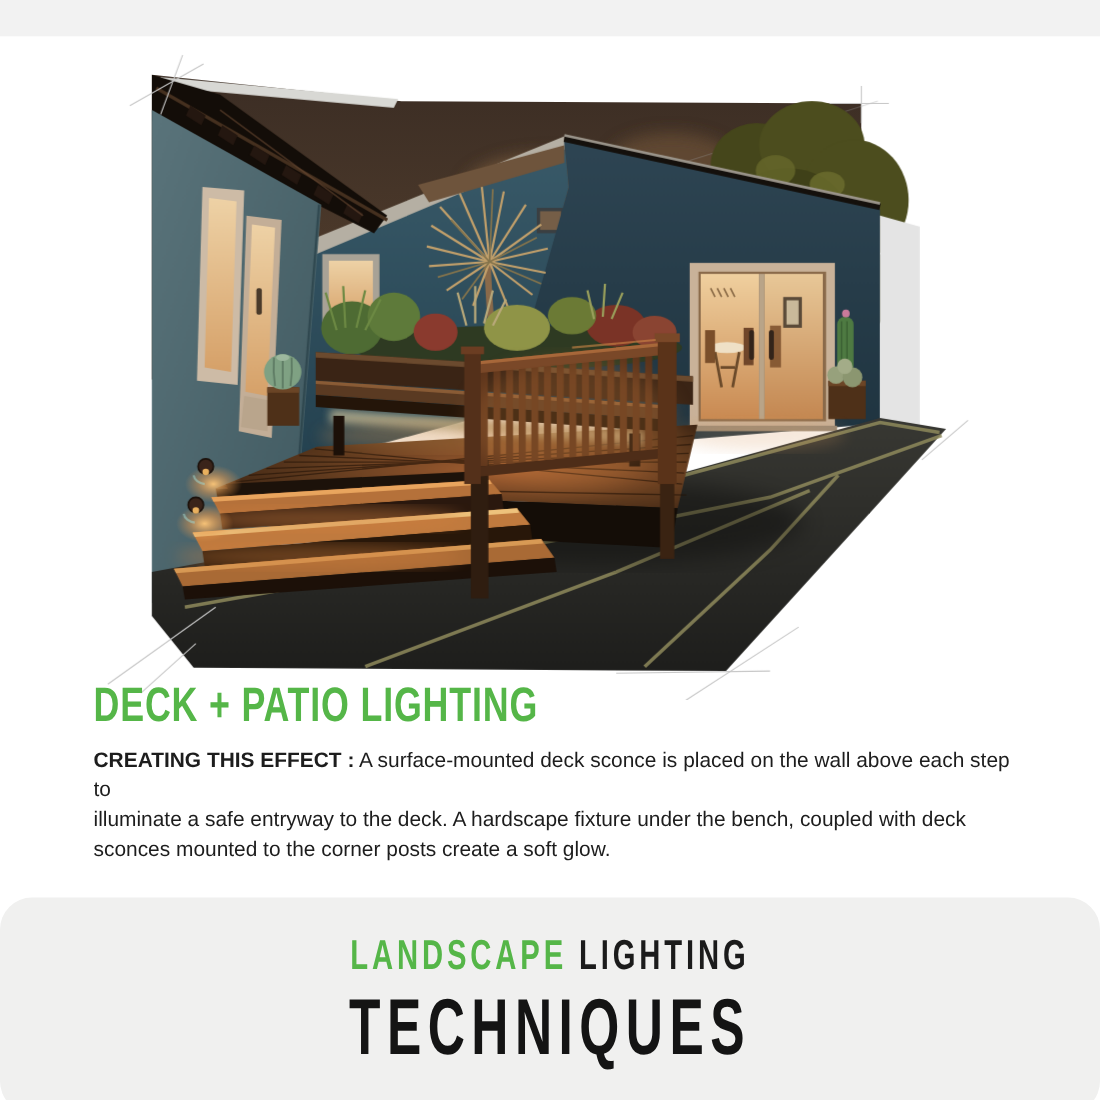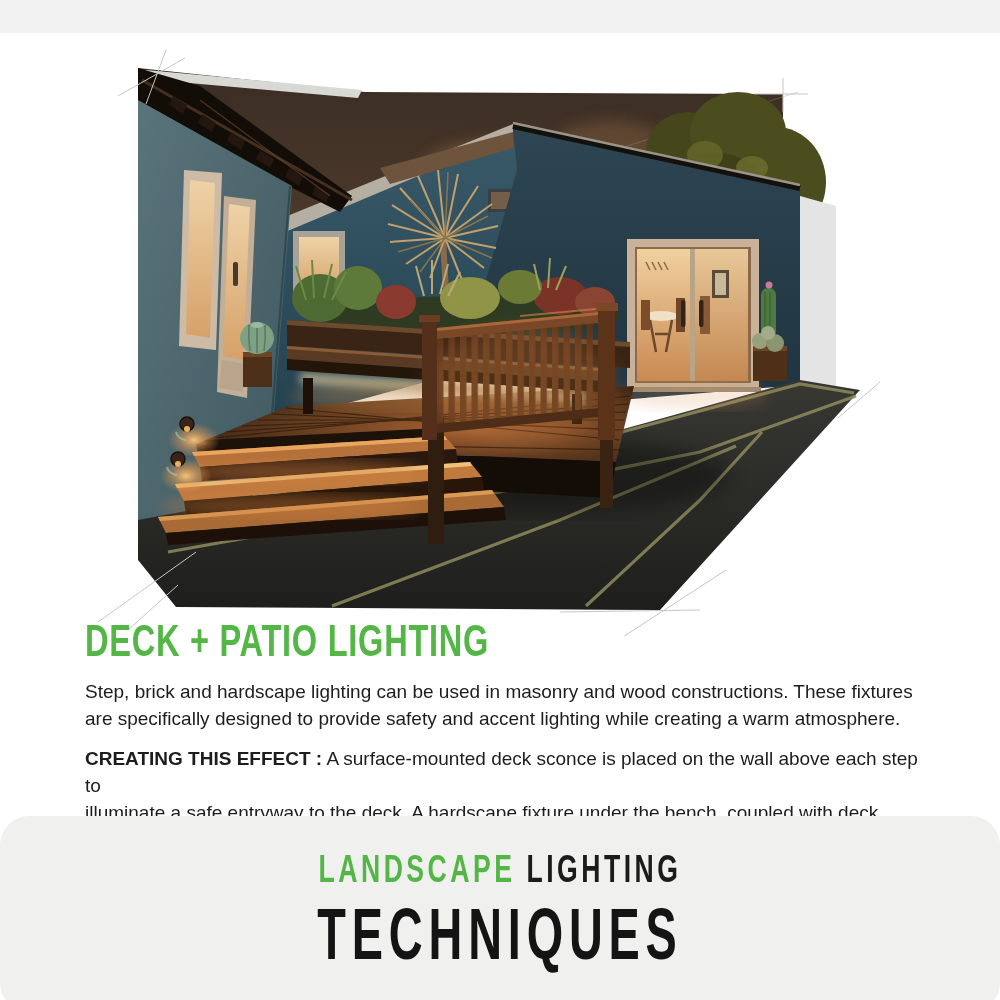--- a/index.html
+++ b/index.html
@@ -356,22 +356,20 @@
         <path d="M128,630 L178,585"></path>
     <path d="M612,644 L726,570"></path>
         <path d="M560,612 L700,610"></path>
     <path d="M838,418 L880,382"></path>
   </g>
 </svg>
 </div>
 
 <div class="article">
   <h1>DECK + PATIO LIGHTING</h1>
-  <p>Step, brick and hardscape lighting can be used in masonry and wood constructions. These fixtures
-are specifically designed to provide safety and accent lighting while creating a warm atmosphere.</p>
   <p><strong>CREATING THIS EFFECT :</strong> <span>A surface-mounted deck sconce is placed on the wall above each step to
 illuminate a safe entryway to the deck. A hardscape fixture under the bench, coupled with deck
 sconces mounted to the corner posts create a soft glow.</span></p>
 </div>
 
 <div class="footer">
   <div class="brand-line1"><span class="green">LANDSCAPE</span><span>&nbsp;</span><span>LIGHTING</span></div>
   <div class="brand-line2">TECHNIQUES</div>
 </div>
 

